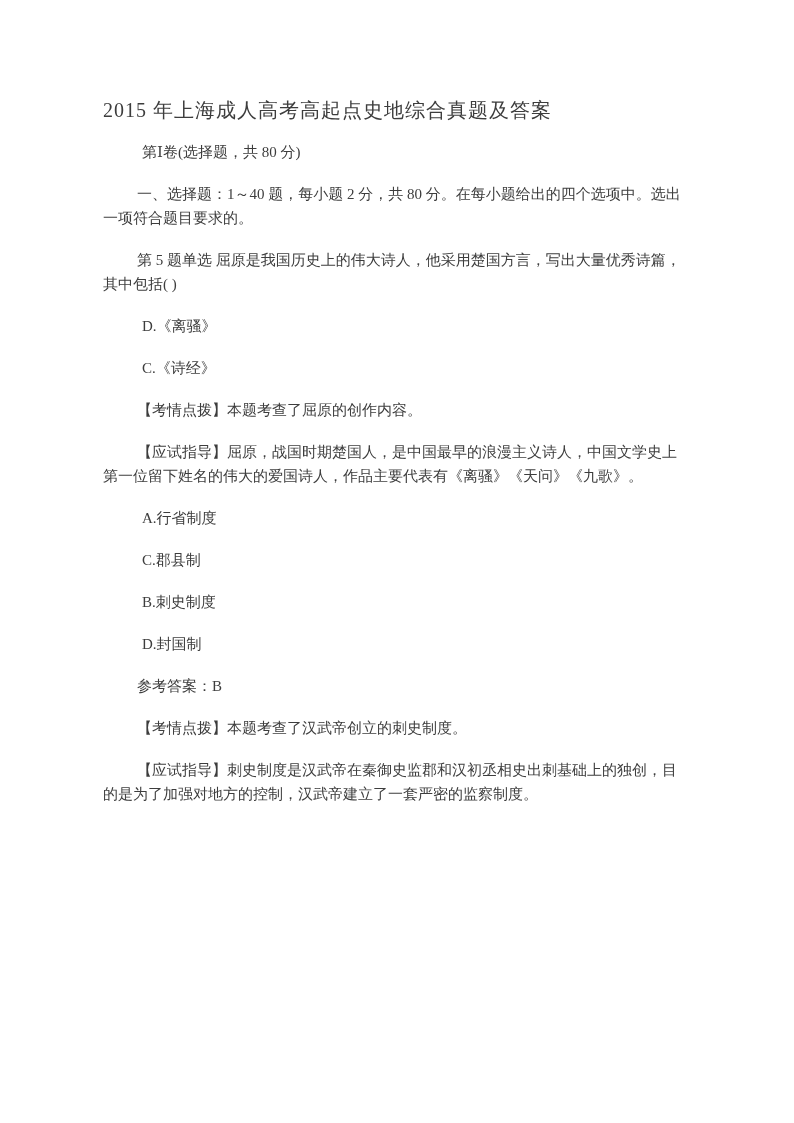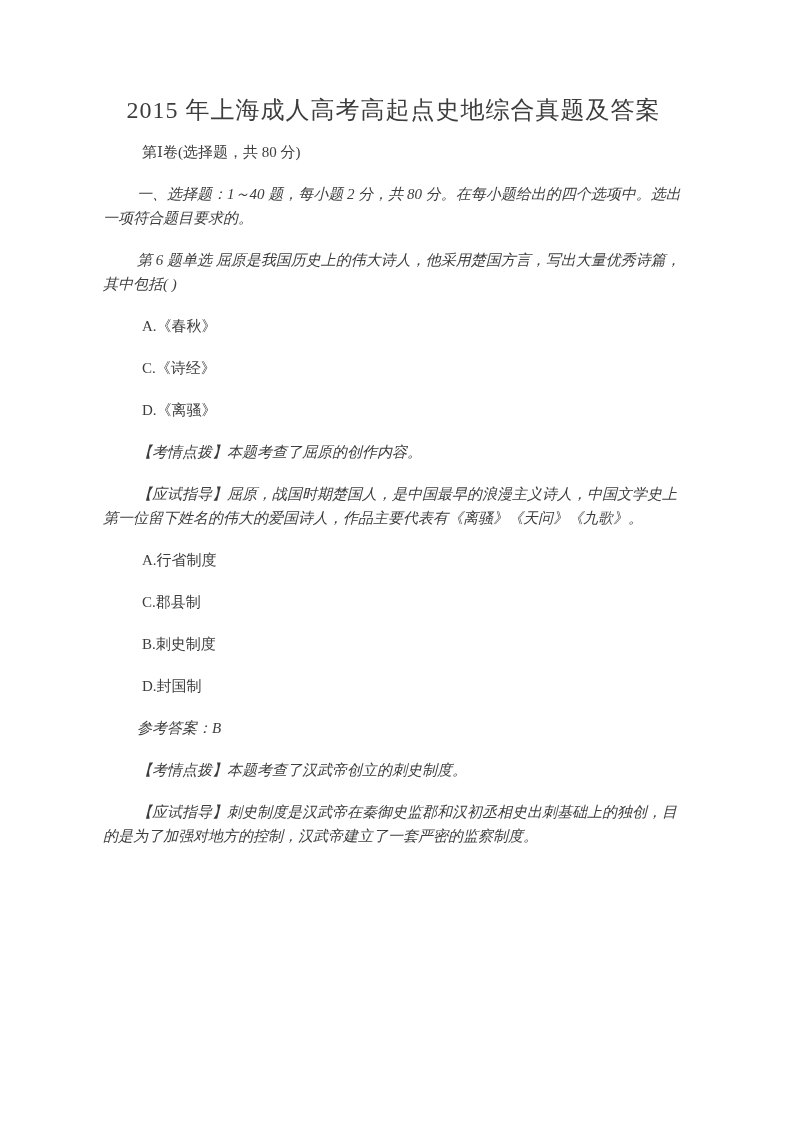--- a/index.html
+++ b/index.html
@@ -15,57 +15,54 @@
     background: #ffffff;
     padding: 97px 110px 40px 103px;
     font-family: "Liberation Serif", "DejaVu Serif", serif;
     font-size: 15px;
     line-height: 24px;
     color: #3d3d3d;
     overflow: hidden;
   }
   .doc-title {
     margin: 0 0 15px 0;
-    font-size: 24px;
+    font-size: 20px;
     line-height: 27px;
     font-weight: normal;
-    text-align: center;
     letter-spacing: 1px;
     color: #3d3d3d;
   }
   p.para {
     margin: 18px 0 0 0;
   }
   p.first {
     margin-top: 16px;
   }
   .indent {
     text-indent: 34px;
-    font-style: italic;
   }
   .opt-indent {
     text-indent: 39px;
   }
 </style>
 </head>
 <body>
 
 <div class="page">
 
   <h1 class="doc-title">2015 年上海成人高考高起点史地综合真题及答案</h1>
 
   <p class="para first opt-indent">第Ⅰ卷(选择题，共 80 分)</p>
 
   <p class="para indent">一、选择题：1～40 题，每小题 2 分，共 80 分。在每小题给出的四个选项中。选出一项符合题目要求的。</p>
 
   <section>
-    <p class="para indent">第 6 题单选 屈原是我国历史上的伟大诗人，他采用楚国方言，写出大量优秀诗篇，其中包括( )</p>
-    <p class="para opt-indent">A.《春秋》</p>
+    <p class="para indent">第 5 题单选 屈原是我国历史上的伟大诗人，他采用楚国方言，写出大量优秀诗篇，其中包括( )</p>
+    <p class="para opt-indent">D.《离骚》</p>
     <p class="para opt-indent">C.《诗经》</p>
-    <p class="para opt-indent">D.《离骚》</p>
     <p class="para indent">【考情点拨】本题考查了屈原的创作内容。</p>
     <p class="para indent">【应试指导】屈原，战国时期楚国人，是中国最早的浪漫主义诗人，中国文学史上第一位留下姓名的伟大的爱国诗人，作品主要代表有《离骚》《天问》《九歌》。</p>
   </section>
 
   <section>
     <p class="para opt-indent">A.行省制度</p>
     <p class="para opt-indent">C.郡县制</p>
     <p class="para opt-indent">B.刺史制度</p>
     <p class="para opt-indent">D.封国制</p>
     <p class="para indent">参考答案：B</p>

